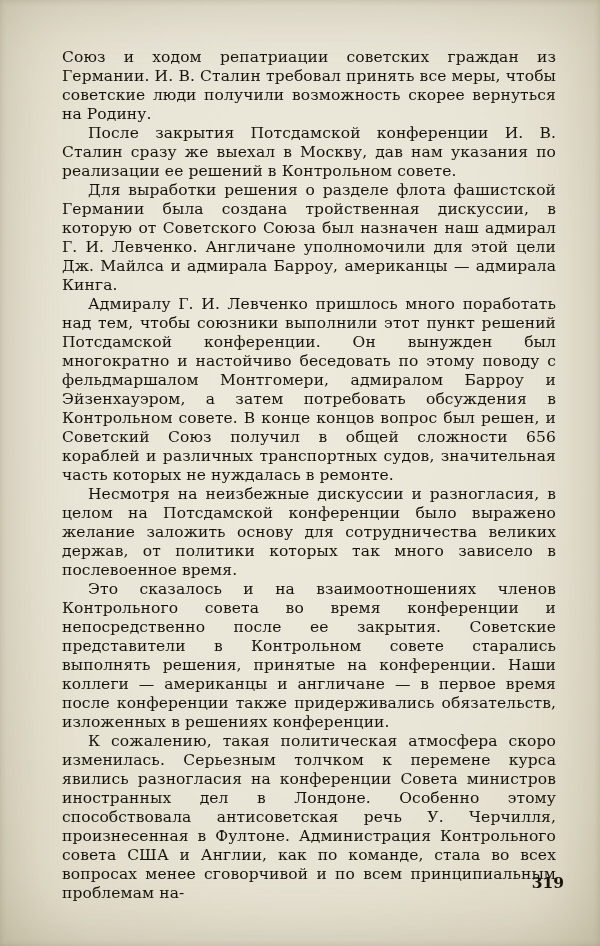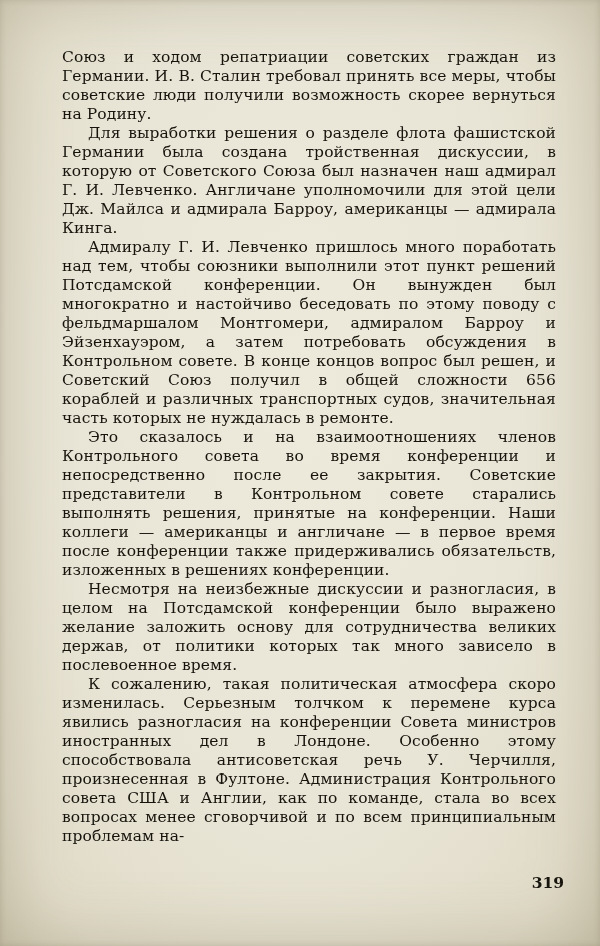--- a/index.html
+++ b/index.html
@@ -54,20 +54,21 @@
     color: #17140d;
     font-weight: bold;
   }
 </style>
 </head>
 <body>
 
 <div class="scan-page">
   <div class="text-block">
     <p>Союз и ходом репатриации советских граждан из Германии. И. В. Сталин требовал принять все меры, чтобы советские люди получили возможность скорее вернуться на Родину.</p>
+    <p class="indent">После закрытия Потсдамской конференции И. В. Сталин сразу же выехал в Москву, дав нам указания по реализации ее решений в Контрольном совете.</p>
     <p class="indent">Для выработки решения о разделе флота фашистской Германии была создана тройственная дискуссии, в которую от Советского Союза был назначен наш адмирал Г. И. Левченко. Англичане уполномочили для этой цели Дж. Майлса и адмирала Барроу, американцы — адмирала Кинга.</p>
     <p class="indent">Адмиралу Г. И. Левченко пришлось много поработать над тем, чтобы союзники выполнили этот пункт решений Потсдамской конференции. Он вынужден был многократно и настойчиво беседовать по этому поводу с фельдмаршалом Монтгомери, адмиралом Барроу и Эйзенхауэром, а затем потребовать обсуждения в Контрольном совете. В конце концов вопрос был решен, и Советский Союз получил в общей сложности 656 кораблей и различных транспортных судов, значительная часть которых не нуждалась в ремонте.</p>
+    <p class="indent">Несмотря на неизбежные дискуссии и разногласия, в целом на Потсдамской конференции было выражено желание заложить основу для сотрудничества великих держав, от политики которых так много зависело в послевоенное время.</p>
     <p class="indent">Это сказалось и на взаимоотношениях членов Контрольного совета во время конференции и непосредственно после ее закрытия. Советские представители в Контрольном совете старались выполнять решения, принятые на конференции. Наши коллеги — американцы и англичане — в первое время после конференции также придерживались обязательств, изложенных в решениях конференции.</p>
-    <p class="indent">Несмотря на неизбежные дискуссии и разногласия, в целом на Потсдамской конференции было выражено желание заложить основу для сотрудничества великих держав, от политики которых так много зависело в послевоенное время.</p>
     <p class="indent">К сожалению, такая политическая атмосфера скоро изменилась. Серьезным толчком к перемене курса явились разногласия на конференции Совета министров иностранных дел в Лондоне. Особенно этому способствовала антисоветская речь У. Черчилля, произнесенная в Фултоне. Администрация Контрольного совета США и Англии, как по команде, стала во всех вопросах менее сговорчивой и по всем принципиальным проблемам на-</p>
   </div>
   <div class="page-number">319</div>
 </div>
 
 </body></html>

